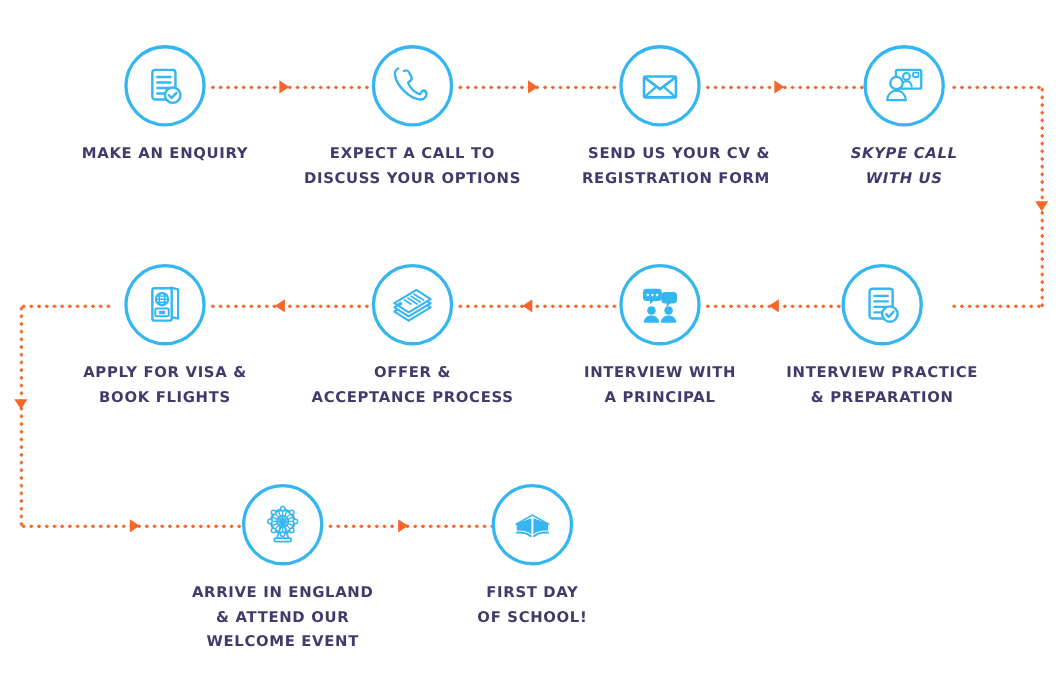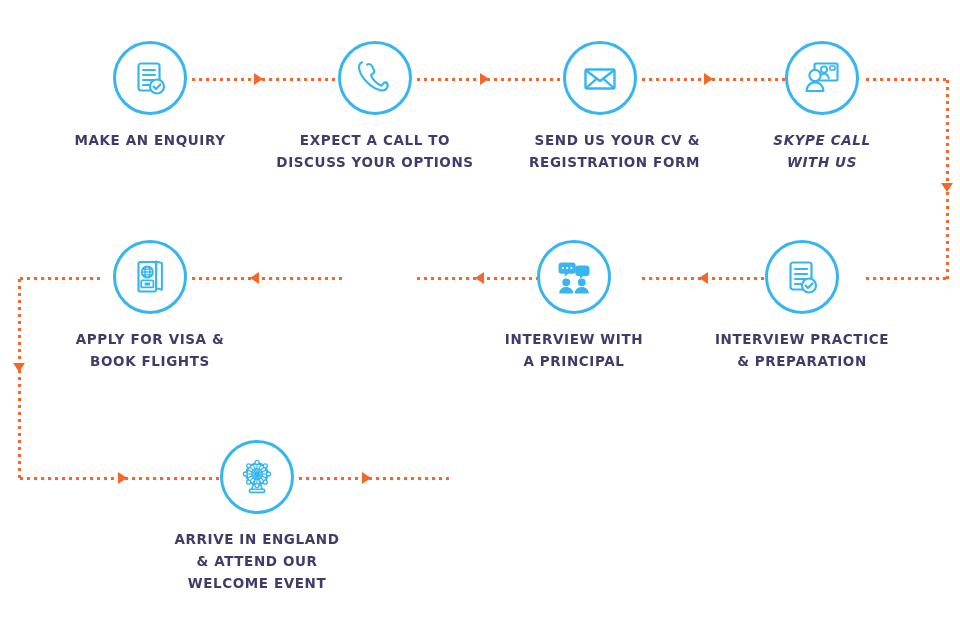--- a/index.html
+++ b/index.html
@@ -208,40 +208,62 @@
           <line x1="13" y1="27" x2="20" y2="27" stroke="#35b6f0" stroke-width="2.2" stroke-linecap="round"></line>
           <circle cx="27" cy="28.5" r="7" fill="#ffffff" stroke="#35b6f0" stroke-width="2.2"></circle>
           <path d="M23.6 28.6l2.4 2.4 4.4-4.6" stroke="#35b6f0" stroke-width="2.2" stroke-linecap="round" stroke-linejoin="round" fill="none"></path>
         </svg>
       </span>
     </div>
     <div class="step-label">INTERVIEW PRACTICE
 &amp; PREPARATION</div>
   </div>
 
-  <div class="step" style="left:474px; top:240px;">
+  <div class="step" style="left:500px; top:240px;">
     <div class="icon-circle">
       <span>
         <svg width="40" height="40" viewBox="0 0 40 40" fill="none">
           <path d="M7.5 5.5h11.2c1.7 0 3 1.3 3 3v5.2c0 1.7-1.3 3-3 3h-4.6l-3.6 3.4 0.5-3.4H7.5c-1.7 0-3-1.3-3-3V8.5c0-1.7 1.3-3 3-3z" fill="#35b6f0"></path>
           <circle cx="8.9" cy="11.1" r="1.15" fill="#ffffff"></circle>
           <circle cx="13.1" cy="11.1" r="1.15" fill="#ffffff"></circle>
           <circle cx="17.3" cy="11.1" r="1.15" fill="#ffffff"></circle>
           <path d="M24.2 8.5h8.3c1.7 0 3 1.3 3 3v4.4c0 1.7-1.3 3-3 3h-3.1l-3.6 3.2 0.5-3.2h-2.1c-1.7 0-3-1.3-3-3v-4.4c0-1.7 1.3-3 3-3z" fill="#35b6f0"></path>
           <circle cx="12.2" cy="25.3" r="3.9" fill="#35b6f0"></circle>
           <path d="M5.2 36.5c0-4.2 3.1-6.6 7-6.6s7 2.4 7 6.6z" fill="#35b6f0"></path>
           <circle cx="27.8" cy="25.3" r="3.9" fill="#35b6f0"></circle>
           <path d="M20.8 36.5c0-4.2 3.1-6.6 7-6.6s7 2.4 7 6.6z" fill="#35b6f0"></path>
         </svg>
       </span>
     </div>
     <div class="step-label">INTERVIEW WITH
 A PRINCIPAL</div>
   </div>
 
+  <div class="step" style="left:275px; top:240px;">
+    <div class="icon-circle">
+      <span>
+        <svg width="42" height="42" viewBox="0 0 42 42" fill="none">
+          <g stroke="#35b6f0" stroke-width="1.9" fill="#ffffff" stroke-linejoin="round">
+            <path d="M4.5 27.2L17.5 35.5 37.5 23.5 24.5 15.2z"></path>
+            <path d="M4.5 23.4L17.5 31.7 37.5 19.7 24.5 11.4z"></path>
+            <path d="M4.5 19.6L17.5 27.9 37.5 15.9 24.5 7.6z"></path>
+          </g>
+          <g stroke="#35b6f0" stroke-width="1.6" stroke-linecap="round">
+            <line x1="22.5" y1="11.4" x2="31" y2="16.8"></line>
+            <line x1="19.6" y1="13.2" x2="28.1" y2="18.6"></line>
+            <line x1="16.7" y1="15.0" x2="25.2" y2="20.4"></line>
+            <line x1="13.8" y1="16.8" x2="19.5" y2="20.4"></line>
+          </g>
+          <rect x="7.2" y="18.9" width="4.4" height="3.0" rx="0.5" fill="#35b6f0" transform="rotate(-32 9.4 20.4)"></rect>
+        </svg>
+      </span>
+    </div>
+    <div class="step-label">OFFER &amp;
+ACCEPTANCE PROCESS</div>
+  </div>
 
   <div class="step" style="left:50px; top:240px;">
     <div class="icon-circle">
       <span>
         <svg width="40" height="40" viewBox="0 0 40 40" fill="none">
           <path d="M25.5 4.5c2.6 0.6 4.6 1.1 6.4 1.6v26.6c-1.8-0.5-3.8-1-6.4-1.6z" stroke="#35b6f0" stroke-width="2" stroke-linejoin="round" fill="#ffffff"></path>
           <rect x="8.5" y="5.0" width="17.6" height="29.5" rx="2" stroke="#35b6f0" stroke-width="2.2" fill="#ffffff"></rect>
           <circle cx="17.3" cy="15" r="5.6" stroke="#35b6f0" stroke-width="1.9" fill="none"></circle>
           <ellipse cx="17.3" cy="15" rx="2.5" ry="5.6" stroke="#35b6f0" stroke-width="1.5" fill="none"></ellipse>
           <line x1="11.8" y1="15" x2="22.8" y2="15" stroke="#35b6f0" stroke-width="1.5"></line>
@@ -294,14 +316,28 @@
           <path d="M21 18L15.5 34M21 18l5.5 16" stroke="#35b6f0" stroke-width="1.6"></path>
           <rect x="13.4" y="33.2" width="15.2" height="3.2" rx="1.2" stroke="#35b6f0" stroke-width="1.6" fill="#ffffff"></rect>
         </svg>
       </span>
     </div>
     <div class="step-label">ARRIVE IN ENGLAND
 &amp; ATTEND OUR
 WELCOME EVENT</div>
   </div>
 
+  <div class="step" style="left:384px; top:440px;">
+    <div class="icon-circle">
+      <span>
+        <svg width="40" height="40" viewBox="0 0 40 40" fill="none">
+          <path d="M20 10.5L4.5 19.2v1.6L20 12.2l15.5 8.6v-1.6z" fill="#35b6f0"></path>
+          <path d="M19.1 14.2v14.6c-2.9-2.6-7.6-3.7-13.3-3.4V18.9z" fill="#35b6f0"></path>
+          <path d="M20.9 14.2v14.6c2.9-2.6 7.6-3.7 13.3-3.4V18.9z" fill="#35b6f0"></path>
+          <path d="M5.8 27.2c5.3-0.3 9.9 0.7 12.8 3.2M34.2 27.2c-5.3-0.3-9.9 0.7-12.8 3.2" stroke="#35b6f0" stroke-width="1.8" stroke-linecap="round" fill="none"></path>
+        </svg>
+      </span>
+    </div>
+    <div class="step-label">FIRST DAY
+OF SCHOOL!</div>
+  </div>
 
 </div>
 
 </body></html>

